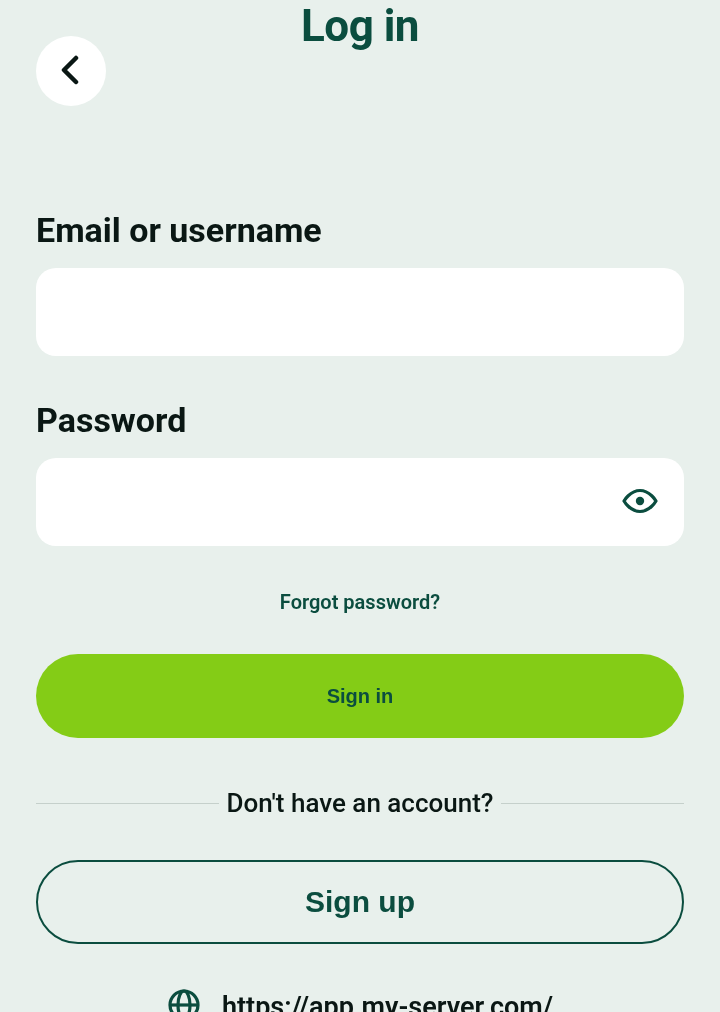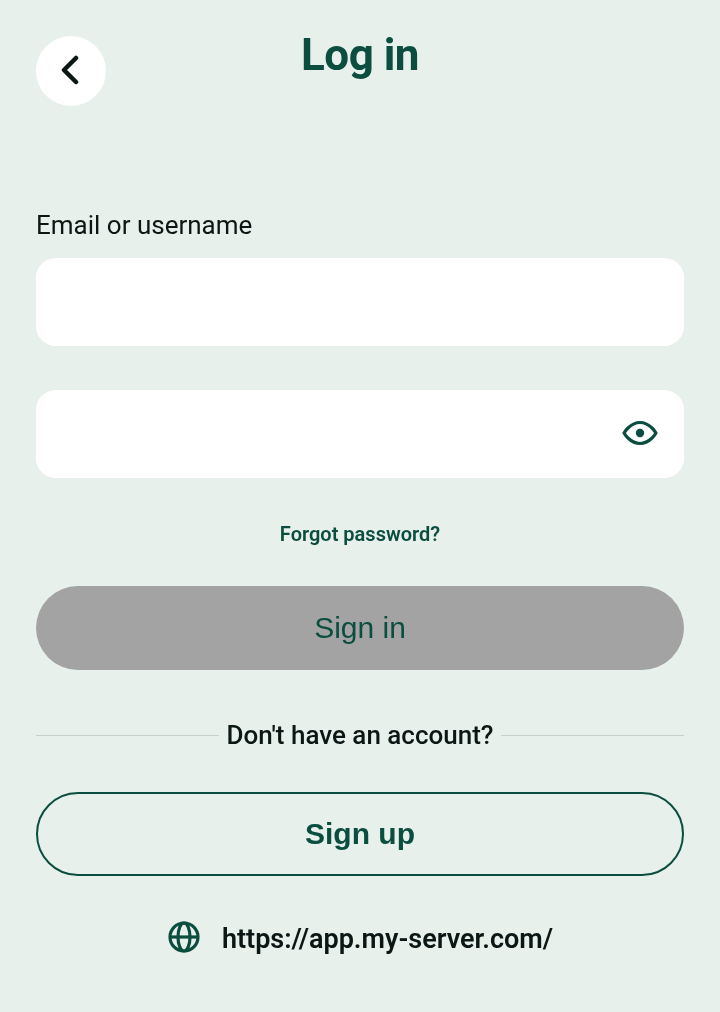--- a/index.html
+++ b/index.html
@@ -12,21 +12,21 @@
       height: 1012px;
       background: #e8f0ec;
       font-family: -apple-system, BlinkMacSystemFont, "Segoe UI", Roboto, Helvetica, Arial, sans-serif;
       color: #0a1714;
       overflow: hidden;
     }
     .header {
       position: relative;
       height: 110px;
       display: flex;
-      align-items: center;
+      align-items: flex-start;
       justify-content: center;
     }
     .back-btn {
       position: absolute;
       left: 36px;
       top: 36px;
       width: 70px;
       height: 70px;
       border-radius: 50%;
       background: #ffffff;
@@ -40,24 +40,24 @@
       font-size: 44px;
       font-weight: 700;
       color: #0b4d3f;
       letter-spacing: -0.5px;
     }
     .content {
       padding: 0 36px;
       padding-top: 100px;
     }
     .field-label {
-      font-size: 26px;
+      font-size: 34px;
       color: #0a1714;
       margin-bottom: 18px;
-      font-weight: 400;
+      font-weight: 700;
     }
     .input-wrap {
       position: relative;
       margin-bottom: 44px;
     }
     .text-input {
       width: 100%;
       height: 88px;
       border: none;
       border-radius: 20px;
@@ -91,24 +91,24 @@
       color: #0b4d3f;
       text-decoration: none;
       margin: 14px 0 40px 0;
       cursor: pointer;
     }
     .signin-btn {
       width: 100%;
       height: 84px;
       border: none;
       border-radius: 42px;
-      background: #a3a3a3;
-      color: #0b4d3f;
-      font-size: 30px;
-      font-weight: 400;
+      background: #84cc16;
+      color: #0b4d3f;
+      font-size: 20px;
+      font-weight: 700;
       cursor: pointer;
     }
     .divider-row {
       display: flex;
       align-items: center;
       margin: 50px 0 42px 0;
       gap: 8px;
     }
     .divider-line {
       flex: 1;
@@ -161,20 +161,21 @@
 <div class="content">
 
   <div>
     <div class="field-label">Email or username</div>
     <div class="input-wrap">
       <input type="text" class="text-input" value="" style="">
     </div>
   </div>
 
   <div>
+    <div class="field-label">Password</div>
     <div class="input-wrap">
       <input type="password" class="text-input password-input" value="" style="">
       <button class="eye-btn">
         <span>
           <svg width="36" height="26" viewBox="0 0 36 26" fill="none">
             <path d="M2 13 C2 13 8 2.5 18 2.5 C28 2.5 34 13 34 13 C34 13 28 23.5 18 23.5 C8 23.5 2 13 2 13 Z" stroke="#0b4d3f" stroke-width="3.2" stroke-linejoin="round"></path>
             <circle cx="18" cy="13" r="4.2" fill="#0b4d3f"></circle>
           </svg>
         </span>
       </button>

